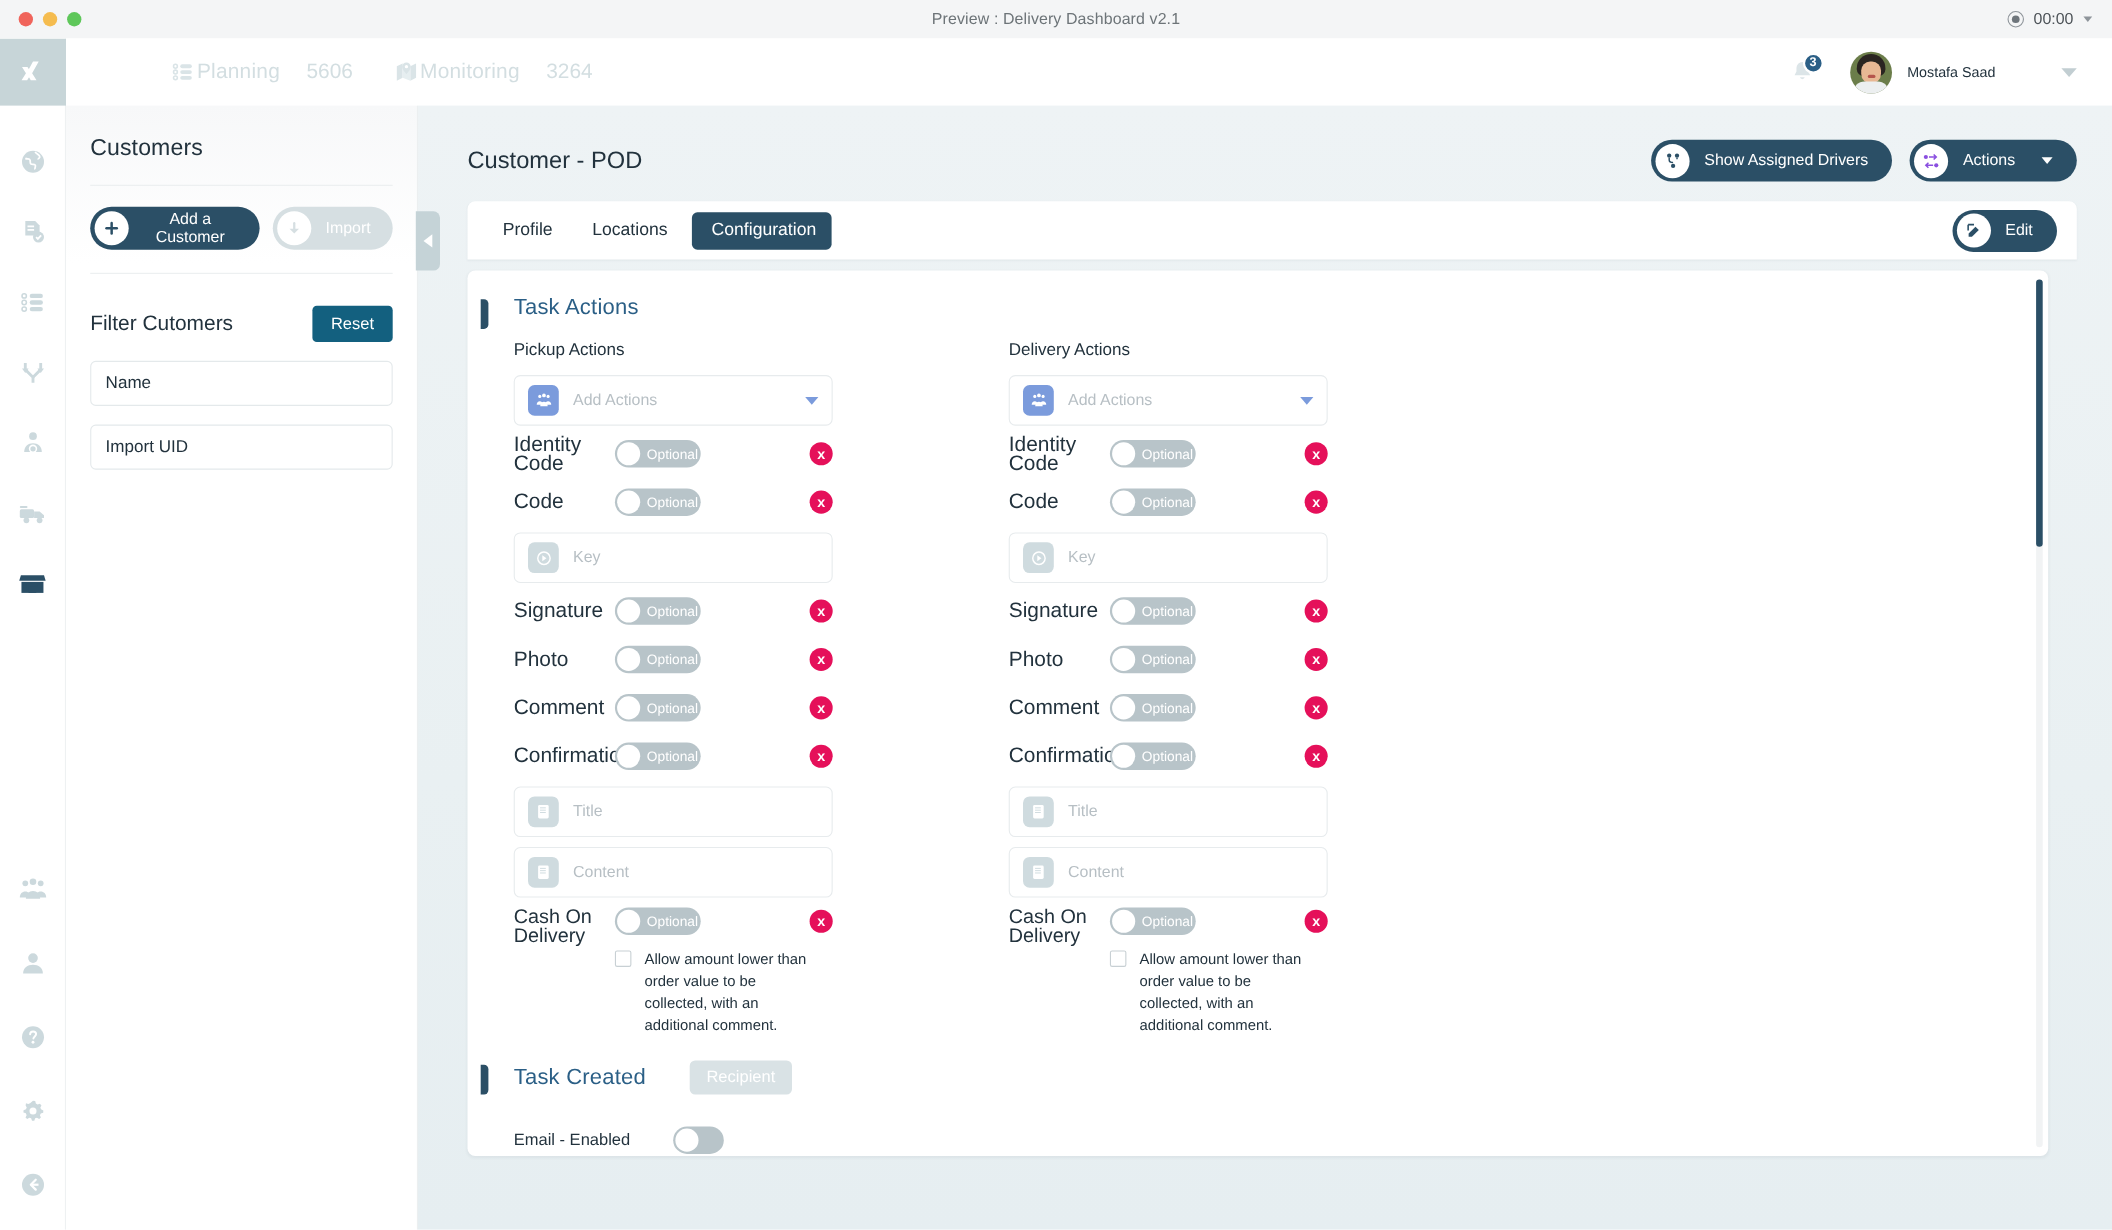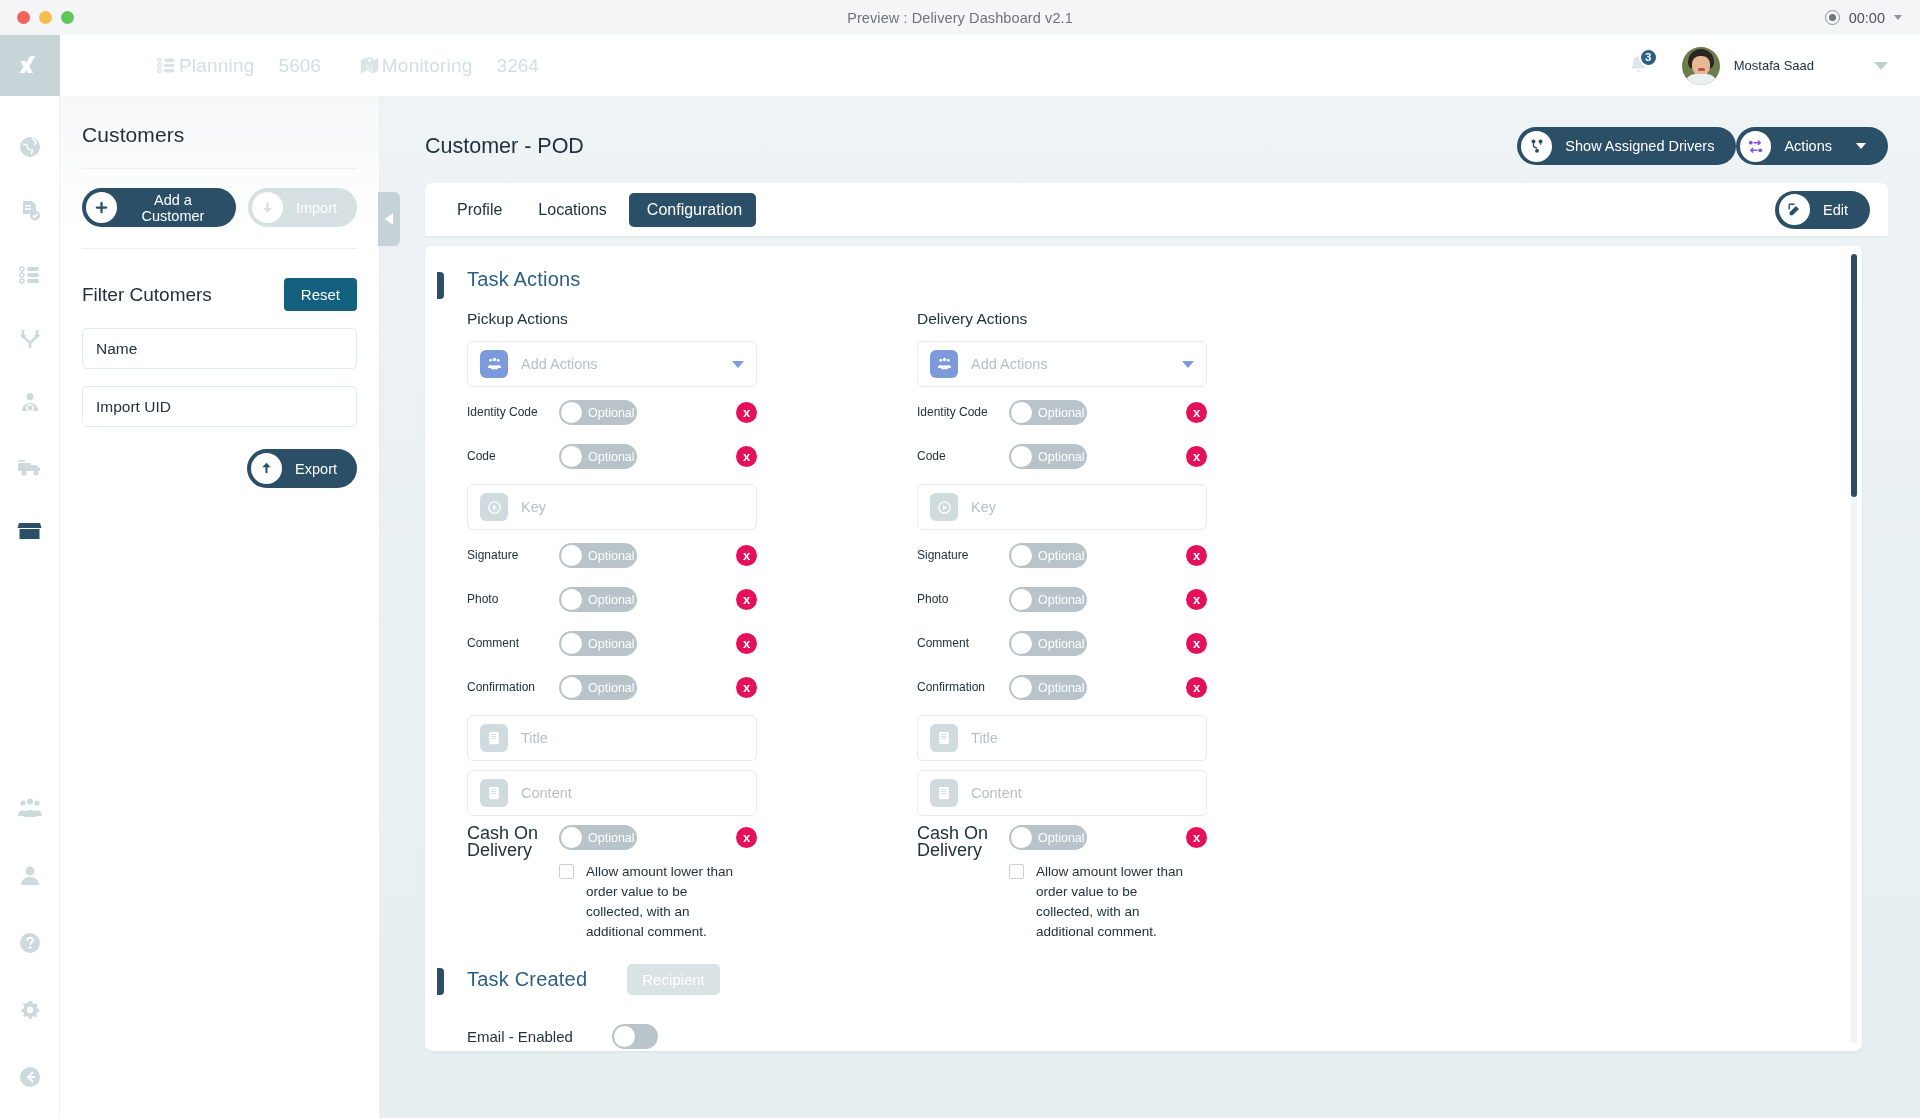--- a/index.html
+++ b/index.html
@@ -129,21 +129,21 @@
   .collapse i { width:0;height:0;border-top:6px solid transparent;border-bottom:6px solid transparent;border-right:8px solid #ffffff; display:block;}
 
   
   .main {
     position:absolute; left:380px; top:61px; width:1540px; height:1022px;
     background:linear-gradient(180deg,#eef3f5 0%,#e9f0f2 60%,#e6eef1 100%);
     padding:28px 32px 0 45px;
   }
   .main-head { display:flex; align-items:center; height:44px;}
   .page-title { font-size:21.5px; color:#22323d;}
-  .head-btns { margin-left:auto; display:flex; }
+  .head-btns { margin-left:auto; display:flex; gap:16px;}
   .pill-top {
     height:38px; border-radius:19px; background:#2b4f66; color:#fff;
     display:flex; align-items:center; padding:0 22px 0 4px; cursor:pointer; border:none;
     font-size:14.5px; font-family:"Liberation Sans",sans-serif;
   }
   .pill-top .circ { width:31px;height:31px;border-radius:50%;background:#fff;display:flex;align-items:center;justify-content:center;margin-right:13px;flex:none;}
   .pill-top .chev { width:0;height:0;border-left:5.5px solid transparent;border-right:5.5px solid transparent;border-top:6.5px solid #ffffff;margin-left:24px;}
 
   .tabcard {
     margin-top:15px; background:#ffffff; border-radius:7px 7px 0 0;
@@ -181,21 +181,21 @@
 
   .select {
     height:46px; border:1px solid #e7ebed; border-radius:6px; background:#fff;
     display:flex; align-items:center; padding:0 12px; cursor:pointer;
   }
   .sel-ico { width:28px;height:28px;border-radius:6px;background:#7b9bdc;display:flex;align-items:center;justify-content:center;flex:none;}
   .sel-ph { font-size:14.5px; color:#b7bfc4; margin-left:13px;}
   .sel-chev { margin-left:auto; width:0;height:0;border-left:6px solid transparent;border-right:6px solid transparent;border-top:7px solid #7b9bdc;}
 
   .trow { display:flex; align-items:center; height:37px; margin-top:7px;}
-  .tlabel { font-size:12px; color:#22323d; width:92px; flex:none; line-height:17px;}
+  .tlabel { font-size:19px; color:#22323d; width:92px; flex:none; line-height:17px;}
   .toggle {
     width:78px; height:25px; border-radius:13px; background:#b8c4c9; position:relative; flex:none; cursor:pointer;
     display:flex; align-items:center;
   }
   .toggle .knob { width:21px;height:21px;border-radius:50%;background:#ffffff;margin-left:2px;flex:none;}
   .toggle .tt { font-size:12.5px; color:#ffffff; margin-left:6px;}
   .toggle.plain { width:46px; }
   .xbtn {
     width:21px;height:21px;border-radius:50%;background:#e5105a;margin-left:auto;
     display:flex;align-items:center;justify-content:center;cursor:pointer;flex:none;
@@ -431,31 +431,20 @@
       <button class="btn-reset">Reset</button>
     </div>
 
     <div class="field">
       <span>Name</span>
     </div>
     <div class="field">
       <span>Import UID</span>
     </div>
 
-    <div class="export-row">
-      <button class="pill pill-dark">
-        <span class="circ">
-          <svg width="15" height="15" viewBox="0 0 16 16">
-              <rect x="6.9" y="5" width="2.2" height="8" rx="1.1"></rect>
-              <path d="M3.4 6.6L8 1.8l4.6 4.8z"></path>
-            </svg>
-        </span>
-        <span>Export</span>
-      </button>
-    </div>
   </div>
 
   <div class="collapse">
     <i></i>
   </div>
 
   <div class="main">
 
     <div class="main-head">
       <div class="page-title">Customer - POD</div>

